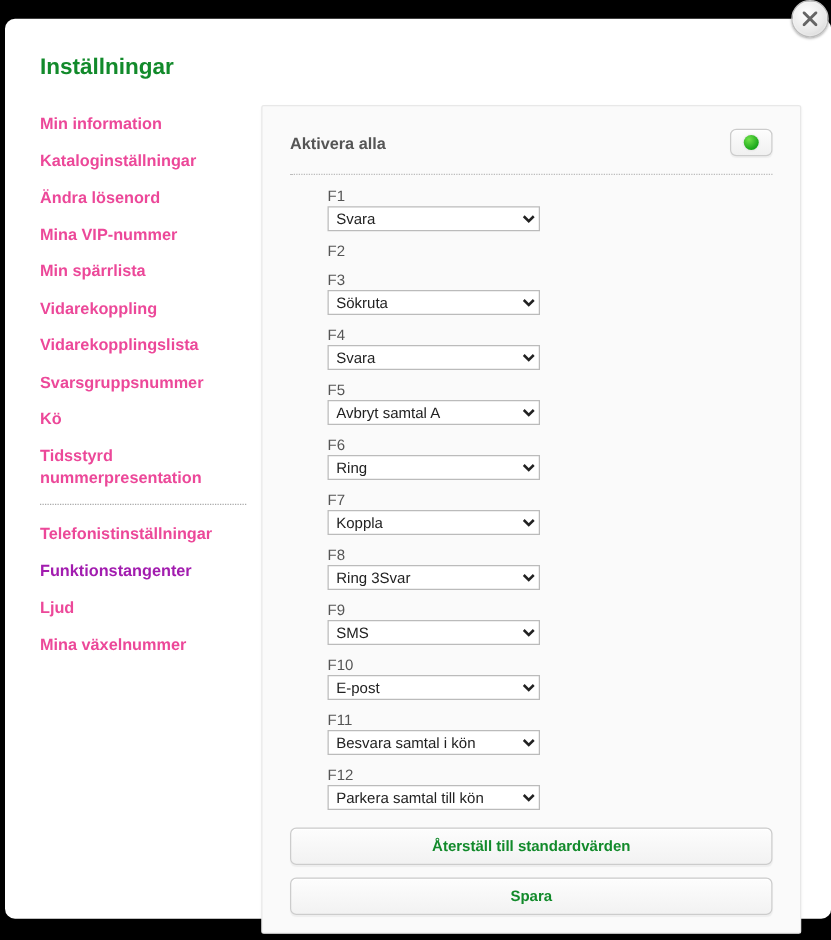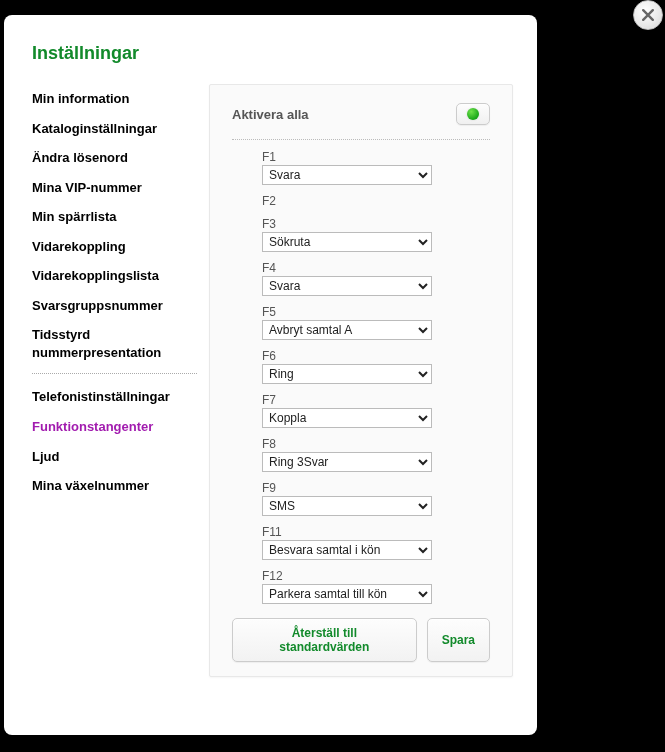--- a/index.html
+++ b/index.html
@@ -12,21 +12,21 @@
     color: #333;
     width: 665px;
     height: 752px;
     overflow: hidden;
     position: relative;
   }
   .window {
     position: absolute;
     top: 15px;
     left: 4px;
-    width: 533px;
+    width: 661px;
     height: 720px;
     background: #fff;
     border-radius: 8px;
     box-shadow: 0 2px 10px rgba(0,0,0,0.4);
     padding: 20px 24px 20px 28px;
   }
   .close-btn {
     position: absolute;
     top: 0px;
     right: 2px;
@@ -55,21 +55,21 @@
     display: flex;
     gap: 12px;
   }
   .sidebar {
     width: 165px;
     flex-shrink: 0;
   }
   .sidebar ul { list-style: none; margin: 0; padding: 0; }
   .sidebar li {
     padding: 6px 0;
-    color: #000000;
+    color: #ec4899;
     font-weight: bold;
     font-size: 13px;
     cursor: pointer;
     line-height: 1.35;
   }
   .sidebar li.active { color: #a21caf; }
   .sidebar .sep {
     border: none;
     border-top: 1px dotted #aaa;
     margin: 6px 0 8px 0;
@@ -134,20 +134,21 @@
     border: 1px solid #bbb;
     background: #fff;
     padding: 0 2px;
     color: #222;
   }
   .footer {
     display: flex;
     justify-content: flex-end;
     gap: 10px;
     margin-top: 14px;
+    flex-direction: column;
   }
   .btn {
     background: linear-gradient(#fdfdfd,#f2f2f2);
     border: 1px solid #ccc;
     border-radius: 5px;
     padding: 7px 14px;
     font-size: 12px;
     color: #128a2b;
     font-weight: bold;
     cursor: pointer;
@@ -170,20 +171,21 @@
     <nav class="sidebar">
       <ul id="sidebar-g1">
           <li>Min information</li>
           <li>Kataloginställningar</li>
           <li>Ändra lösenord</li>
           <li>Mina VIP-nummer</li>
           <li>Min spärrlista</li>
           <li>Vidarekoppling</li>
           <li>Vidarekopplingslista</li>
           <li>Svarsgruppsnummer</li>
+          <li>Kö</li>
           <li>Tidsstyrd nummerpresentation</li>
         </ul>
       <hr class="sep">
       <ul id="sidebar-g2">
           <li>Telefonistinställningar</li>
           <li class="active">Funktionstangenter</li>
           <li>Ljud</li>
           <li>Mina växelnummer</li>
         </ul>
     </nav>
@@ -200,20 +202,21 @@
       <div id="fields">
           <div class="field"><div class="flabel">F1</div><select><option>Svara</option></select></div>
           <div class="field"><div class="flabel">F2</div></div>
           <div class="field"><div class="flabel">F3</div><select><option>Sökruta</option></select></div>
           <div class="field"><div class="flabel">F4</div><select><option>Svara</option></select></div>
           <div class="field"><div class="flabel">F5</div><select><option>Avbryt samtal A</option></select></div>
           <div class="field"><div class="flabel">F6</div><select><option>Ring</option></select></div>
           <div class="field"><div class="flabel">F7</div><select><option>Koppla</option></select></div>
           <div class="field"><div class="flabel">F8</div><select><option>Ring 3Svar</option></select></div>
           <div class="field"><div class="flabel">F9</div><select><option>SMS</option></select></div>
+          <div class="field"><div class="flabel">F10</div><select><option>E-post</option></select></div>
           <div class="field"><div class="flabel">F11</div><select><option>Besvara samtal i kön</option></select></div>
           <div class="field"><div class="flabel">F12</div><select><option>Parkera samtal till kön</option></select></div>
         </div>
 
       <div class="footer">
         <button class="btn">Återställ till standardvärden</button>
         <button class="btn">Spara</button>
       </div>
     </div>
   </div>

